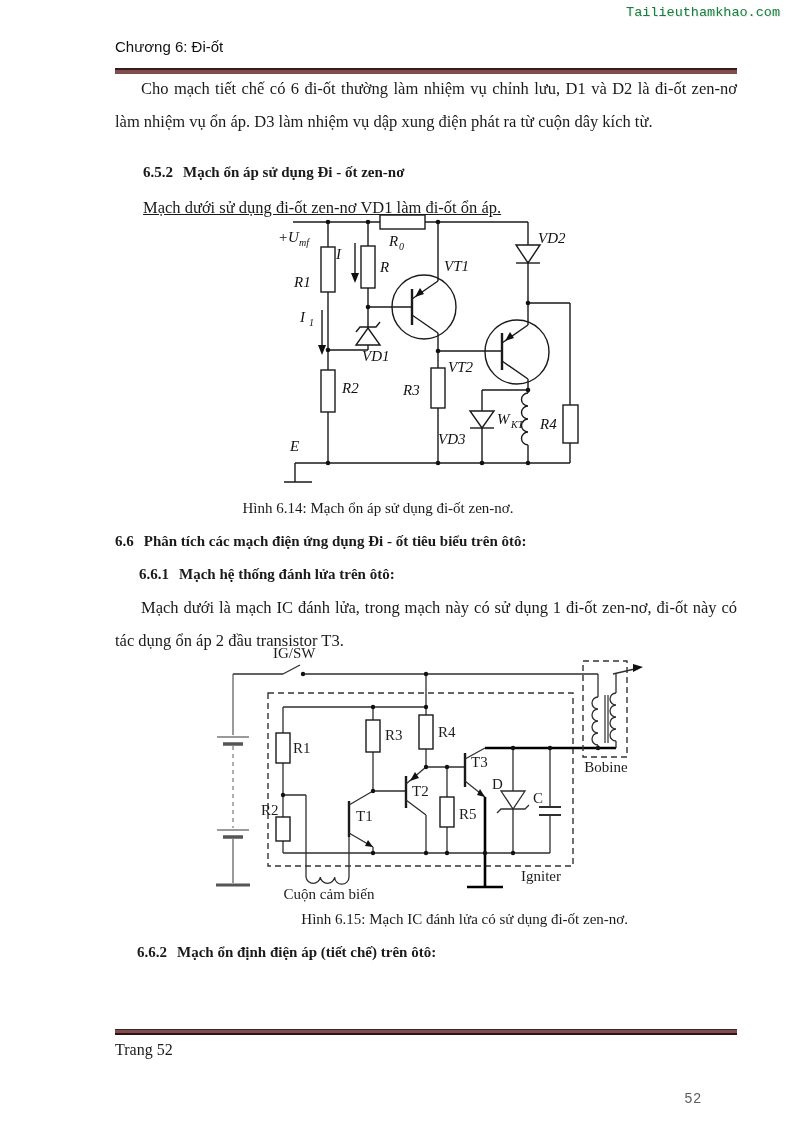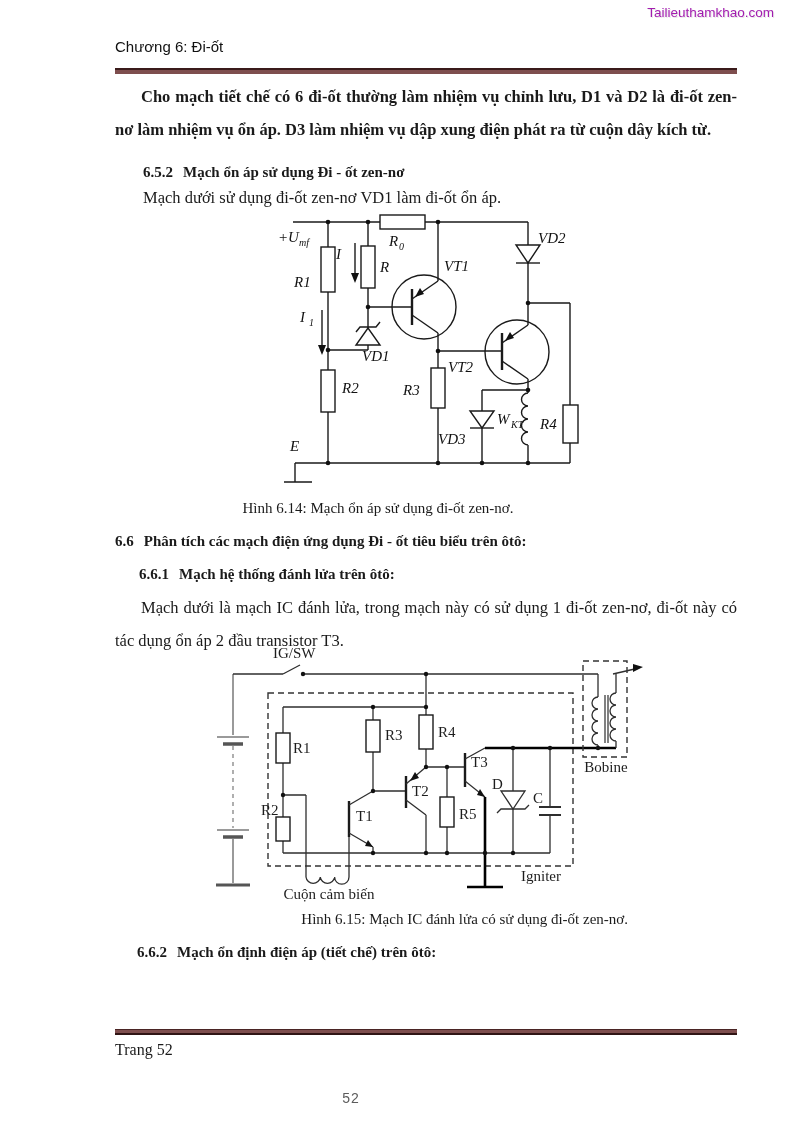--- a/index.html
+++ b/index.html
@@ -2,22 +2,22 @@
 <html><head>
 <meta charset="utf-8">
 <style>
   html,body{margin:0;padding:0;}
   body{
     width:794px;height:1123px;position:relative;background:#ffffff;
     font-family:"Liberation Serif",serif;color:#1a1a1a;overflow:hidden;
   }
   .abs{position:absolute;}
   .watermark{
-    top:5px;right:20px;font-family:Liberation Sans, sans-serif;
-    font-size:13.5px;color:#a21caf;text-shadow:1px 1px 0 #e9e9e9;
+    top:5px;right:14px;font-family:Liberation Mono, monospace;
+    font-size:13.5px;color:#15803d;text-shadow:1px 1px 0 #e9e9e9;
   }
   .chapter-header{
     left:115px;top:38px;font-family:"Liberation Sans",sans-serif;
     font-size:15px;color:#111;
   }
   .header-rule{
     left:115px;top:68px;width:622px;height:4px;background:#7e4e4e;
     border-top:2px solid #3a1b1b;
   }
   .bodytext{
@@ -35,21 +35,21 @@
   }
   .footer-rule{
     left:115px;top:1029px;width:622px;height:3px;background:#7e4e4e;
     border-top:1px solid #4a2424;border-bottom:2px solid #301414;
   }
   .footer-line{
     left:115px;top:1036px;width:622px;display:flex;justify-content:space-between;
     font-size:16px;line-height:28px;
   }
   .page-number{
-    left:0;top:1090px;width:702px;text-align:center;
+    left:0;top:1090px;width:702px;text-align:right;
     font-family:"Liberation Sans",sans-serif;font-size:14px;color:#5c5c5c;
     letter-spacing:1px;
   }
   svg{overflow:visible;}
   svg .wire{stroke:#1a1a1a;stroke-width:1.4;fill:none;}
   svg .wire2{stroke:#2e2e2e;stroke-width:1.3;fill:none;}
   svg .thick{stroke:#000;stroke-width:2.6;fill:none;}
   svg .comp{fill:#ffffff;stroke:#1a1a1a;stroke-width:1.4;}
   svg .bar{stroke:#1a1a1a;stroke-width:2.4;fill:none;}
   svg .dot{fill:#111;stroke:none;}
@@ -63,27 +63,27 @@
   svg .lab2{font-size:15px;fill:#1d1d1d;}
 </style>
 </head>
 <body>
 
 <div class="abs watermark">Tailieuthamkhao.com</div>
 
 <div class="abs chapter-header">Chương 6: Đi-ốt</div>
 <div class="abs header-rule"></div>
 
-<div class="abs bodytext indent26" style="top:80px;font-weight:bold;">Cho mạch tiết chế có 6 đi-ốt thường làm nhiệm vụ chỉnh lưu, D1 và D2 là đi-ốt zen-nơ làm nhiệm vụ ổn áp. D3 làm nhiệm vụ dập xung điện phát ra từ cuộn dây kích từ.</div>
+<div class="abs bodytext indent26" style="top:72px;">Cho mạch tiết chế có 6 đi-ốt thường làm nhiệm vụ chỉnh lưu, D1 và D2 là đi-ốt zen-nơ làm nhiệm vụ ổn áp. D3 làm nhiệm vụ dập xung điện phát ra từ cuộn dây kích từ.</div>
 
 <div class="abs heading" style="top:156px;padding-left:28px;">
   <span class="num">6.5.2</span><span>Mạch ổn áp sử dụng Đi - ốt zen-nơ</span>
 </div>
 
-<div class="abs bodytext" style="top:181px;text-indent:28px;">Mạch dưới sử dụng đi-ốt zen-nơ VD1 làm đi-ốt ổn áp.</div>
+<div class="abs bodytext" style="top:191px;text-indent:28px;text-decoration:underline;">Mạch dưới sử dụng đi-ốt zen-nơ VD1 làm đi-ốt ổn áp.</div>
 
 <svg class="abs" style="left:276px;top:215px;" width="310" height="280" viewBox="0 0 310 280">
 
   <g>
     <path class="wire" d="M17,7 H252"></path>
     <path class="wire" d="M52,7 V248"></path>
     <path class="wire" d="M92,7 V113 M92,130 V135 M52,135 H92"></path>
     <path class="wire" d="M162,7 V66"></path>
     <path class="wire" d="M19,248 H294"></path>
     <path class="wire" d="M19,248 V267 M8,267 H36"></path>

